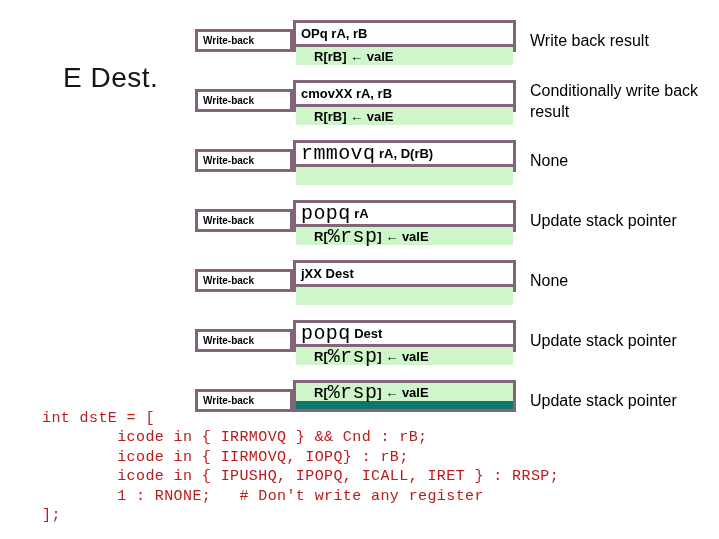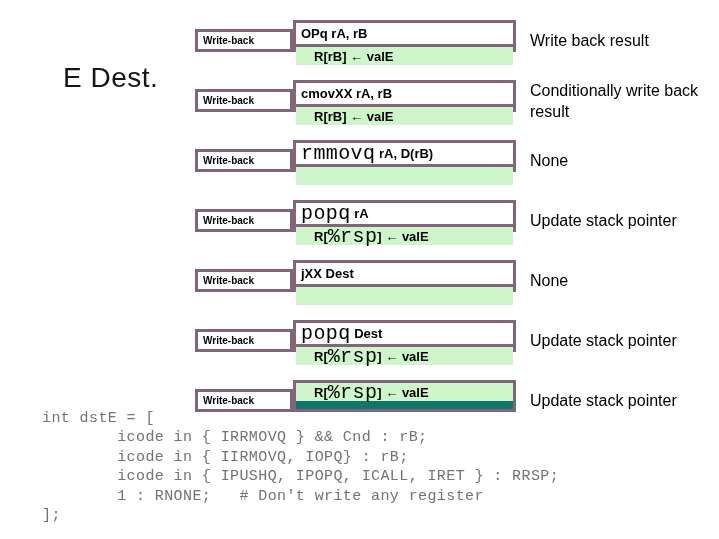--- a/index.html
+++ b/index.html
@@ -80,21 +80,21 @@
     font-size:16px;font-weight:400;color:#000;
     line-height:21px;
   }
   .hcl-code{
     position:absolute;
     left:42px;top:409px;
     font-family:"Liberation Mono","DejaVu Sans Mono",monospace;
     font-size:15px;
     letter-spacing:0.4px;
     line-height:19.4px;
-    color:#737373;
+    color:#b91c1c;
     white-space:pre;
   }
 </style>
 </head>
 <body>
 
 <div class="slide">
 
   <div class="title">E Dest.</div>
 

